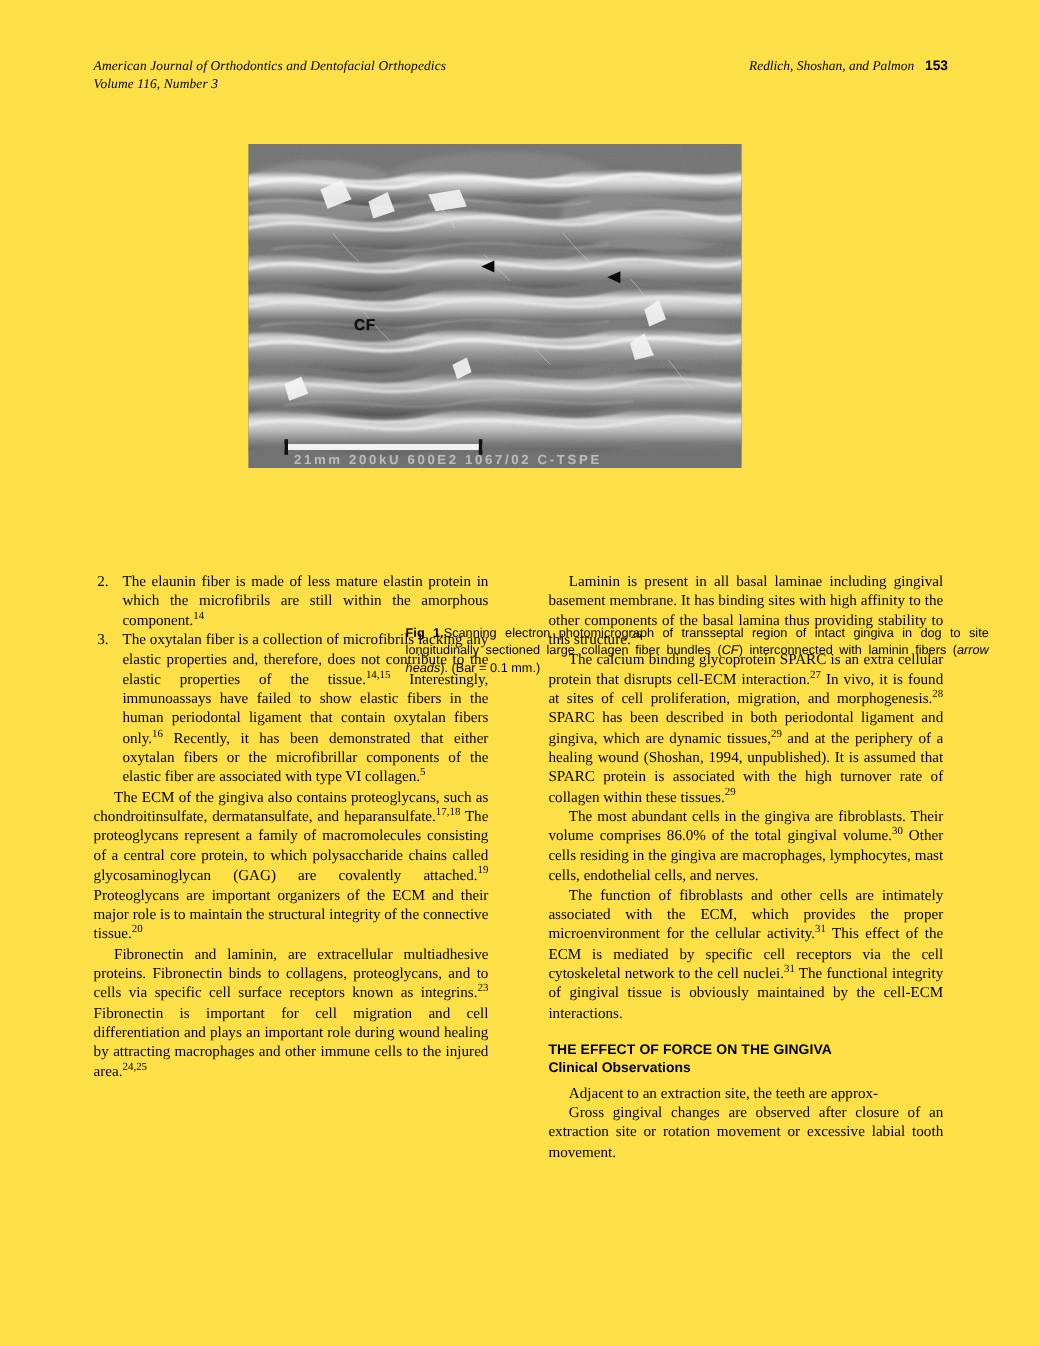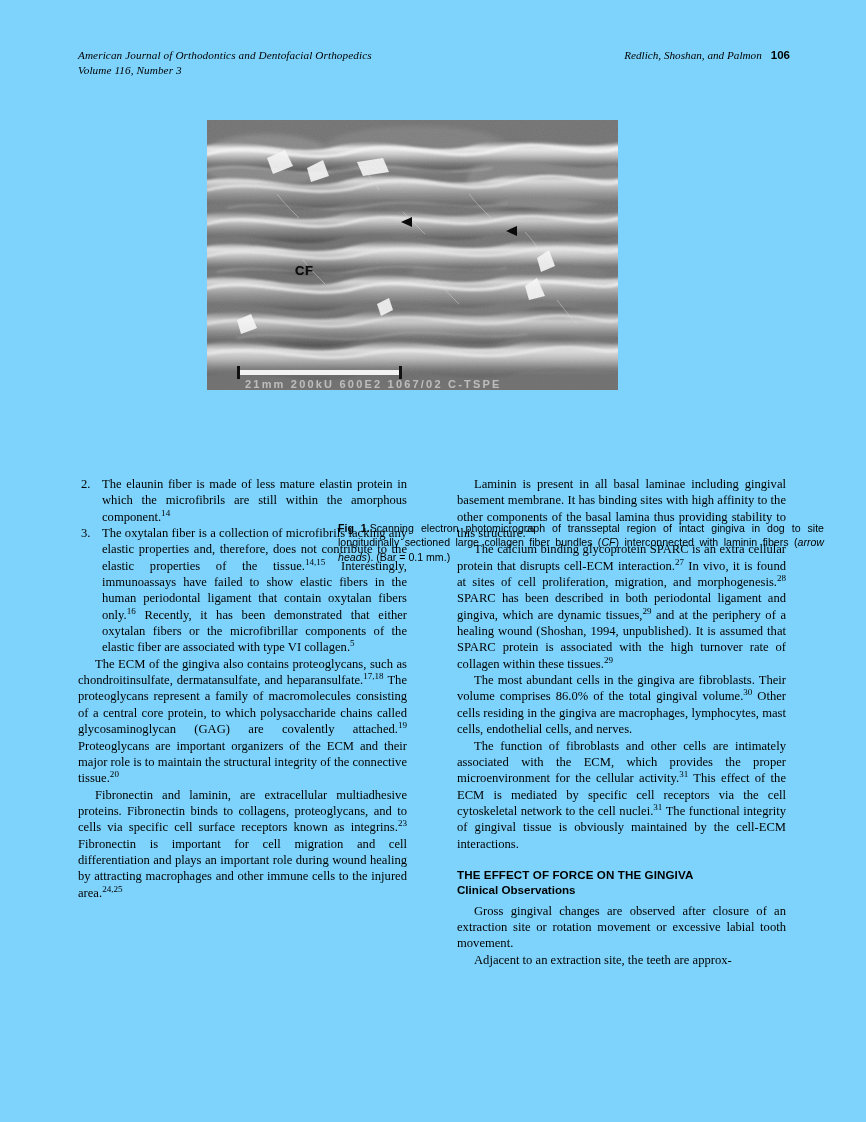--- a/index.html
+++ b/index.html
@@ -14,21 +14,21 @@
     font-family: "Liberation Serif", serif;
     color: #000000;
     overflow: hidden;
   }
 
   .page {
     position: absolute;
     left: 0; top: 0;
     width: 866px;
     height: 1122px;
-    background: #7dd3fc;
+    background: #fde047;
   }
 
   
   .runhead {
     position: absolute;
     left: 78px;
     top: 48px;
     width: 712px;
     height: 34px;
   }
@@ -214,21 +214,21 @@
 <body>
 
 <div class="page">
 
   <div class="runhead">
     <div class="runhead-left">
       <span>American Journal of Orthodontics and Dentofacial Orthopedics</span>
       <span class="line2">Volume 116, Number 3</span>
     </div>
     <div class="runhead-right">
-      <span class="runhead-authors">Redlich, Shoshan, and Palmon</span><span class="runhead-page">106</span>
+      <span class="runhead-authors">Redlich, Shoshan, and Palmon</span><span class="runhead-page">153</span>
     </div>
   </div>
 
   <div class="figure-block">
     <div class="sem-image">
       <svg class="sem-canvas" viewBox="0 0 411 270" preserveAspectRatio="none">
         <defs>
           <linearGradient id="fibG" x1="0" y1="0" x2="0" y2="1">
             <stop offset="0%" stop-color="#5d5d5d"></stop>
             <stop offset="28%" stop-color="#f4f4f4"></stop>
@@ -364,18 +364,18 @@
 
     <p><span>The calcium binding glycoprotein SPARC is an extra cellular protein that disrupts cell-ECM interaction.</span><sup>27</sup><span> In vivo, it is found at sites of cell proliferation, migration, and morphogenesis.</span><sup>28</sup><span> SPARC has been described in both periodontal ligament and gingiva, which are dynamic tissues,</span><sup>29</sup><span> and at the periphery of a healing wound (Shoshan, 1994, unpublished). It is assumed that SPARC protein is associated with the high turnover rate of collagen within these tissues.</span><sup>29</sup></p>
 
     <p><span>The most abundant cells in the gingiva are fibroblasts. Their volume comprises 86.0% of the total gingival volume.</span><sup>30</sup><span> Other cells residing in the gingiva are macrophages, lymphocytes, mast cells, endothelial cells, and nerves.</span></p>
 
     <p><span>The function of fibroblasts and other cells are intimately associated with the ECM, which provides the proper microenvironment for the cellular activity.</span><sup>31</sup><span> This effect of the ECM is mediated by specific cell receptors via the cell cytoskeletal network to the cell nuclei.</span><sup>31</sup><span> The functional integrity of gingival tissue is obviously maintained by the cell-ECM interactions.</span></p>
 
     <div class="sec-head">THE EFFECT OF FORCE ON THE GINGIVA</div>
     <div class="sub-head">Clinical Observations</div>
 
+    <p>Adjacent to an extraction site, the teeth are approx-</p>
     <p>Gross gingival changes are observed after closure of an extraction site or rotation movement or excessive labial tooth movement.</p>
-    <p>Adjacent to an extraction site, the teeth are approx-</p>
 
   </div>
 
 </div>
 
 </body></html>

